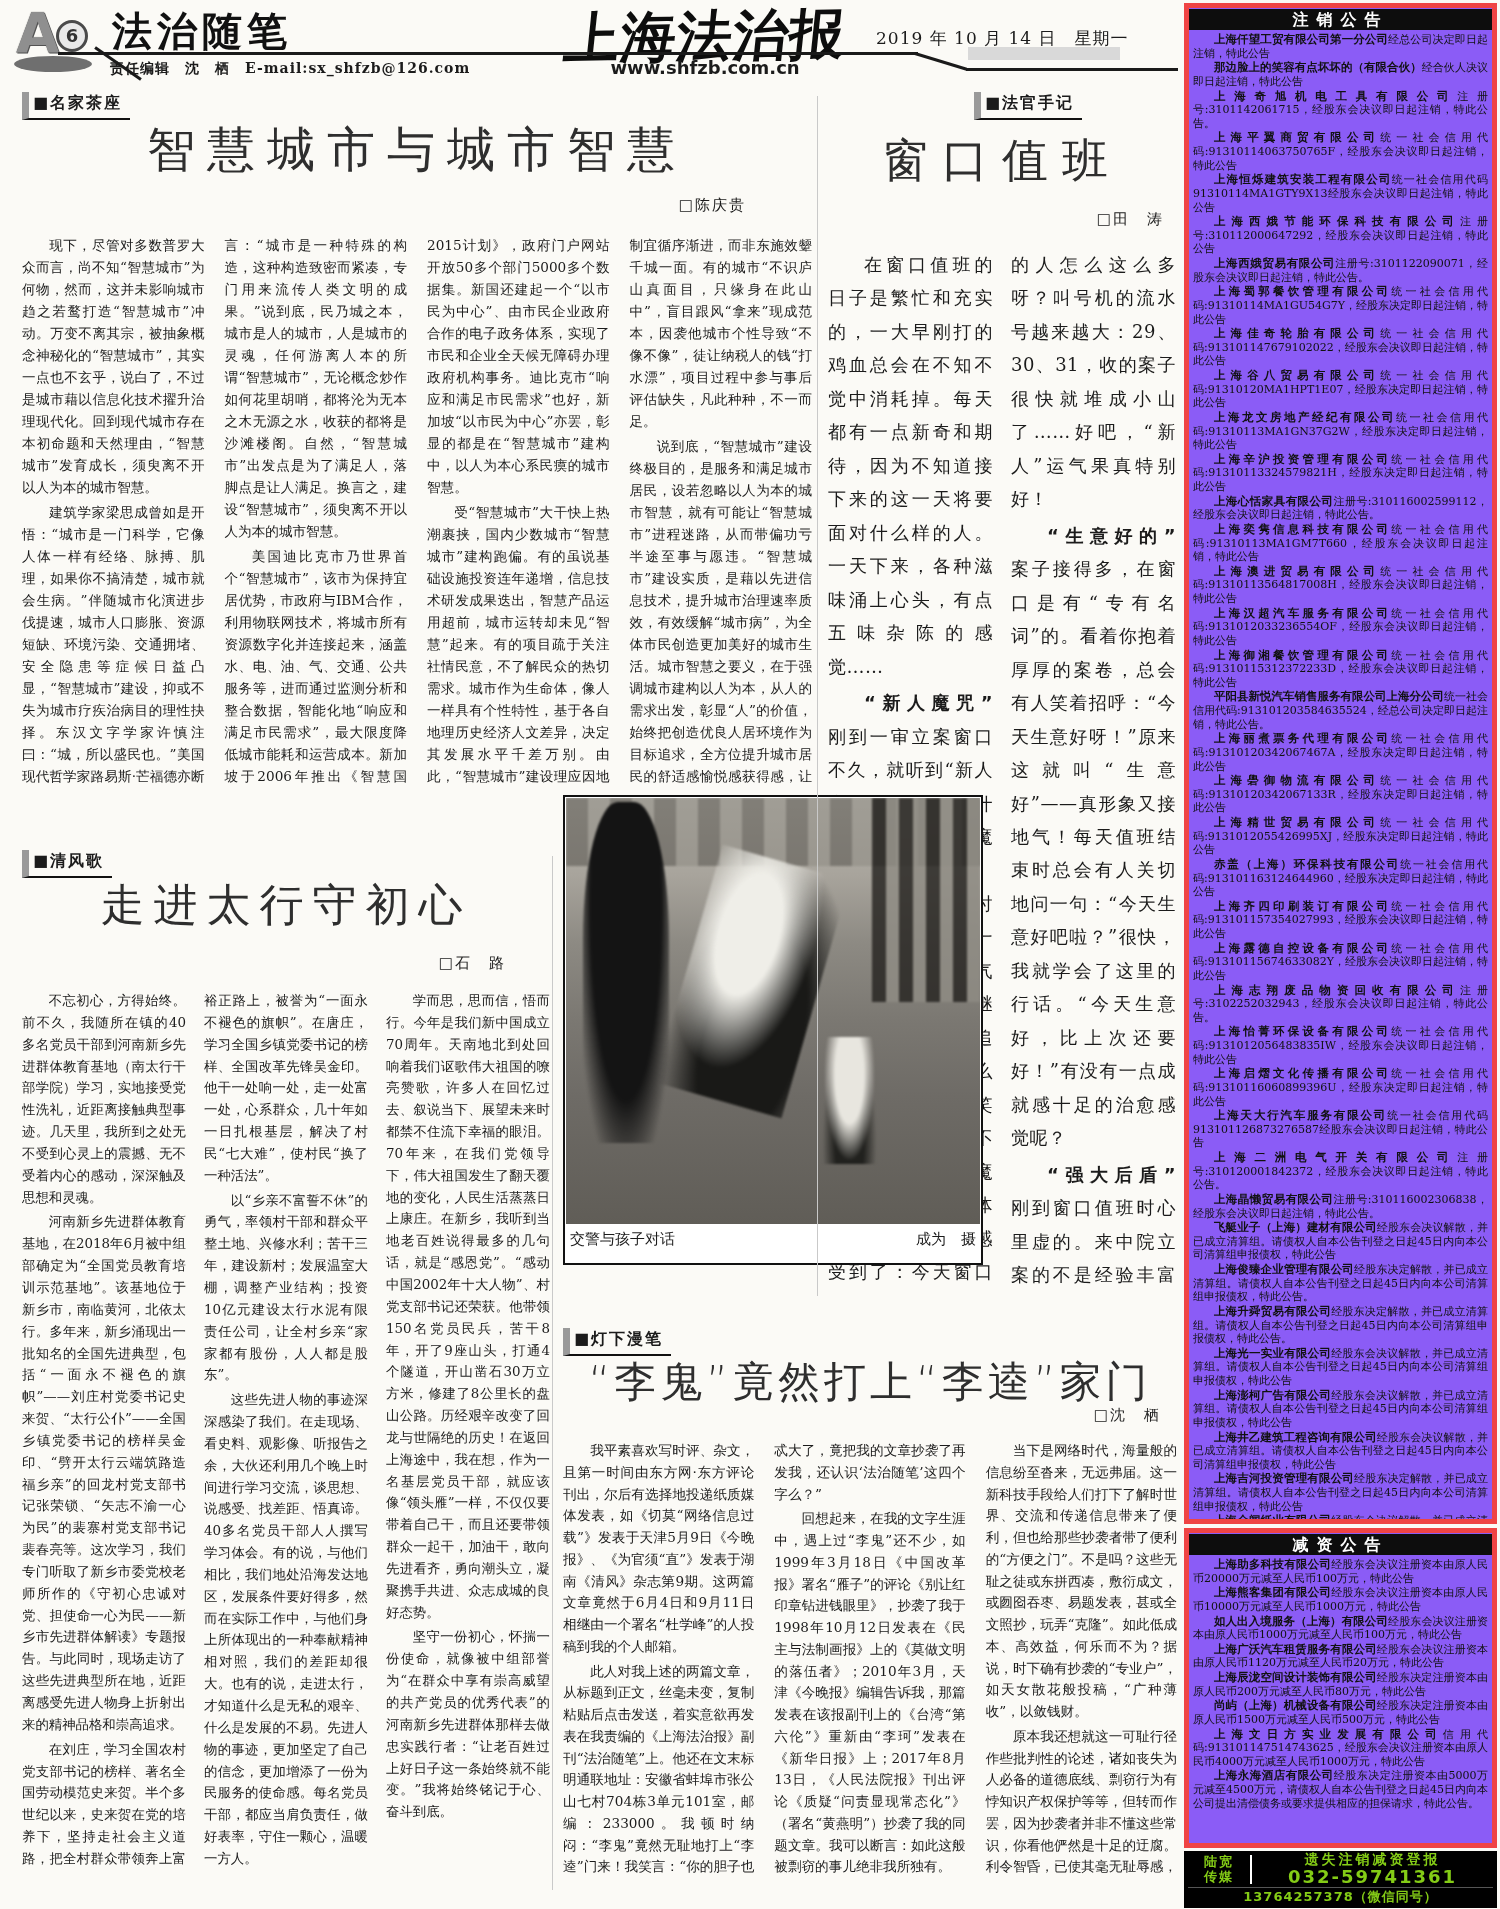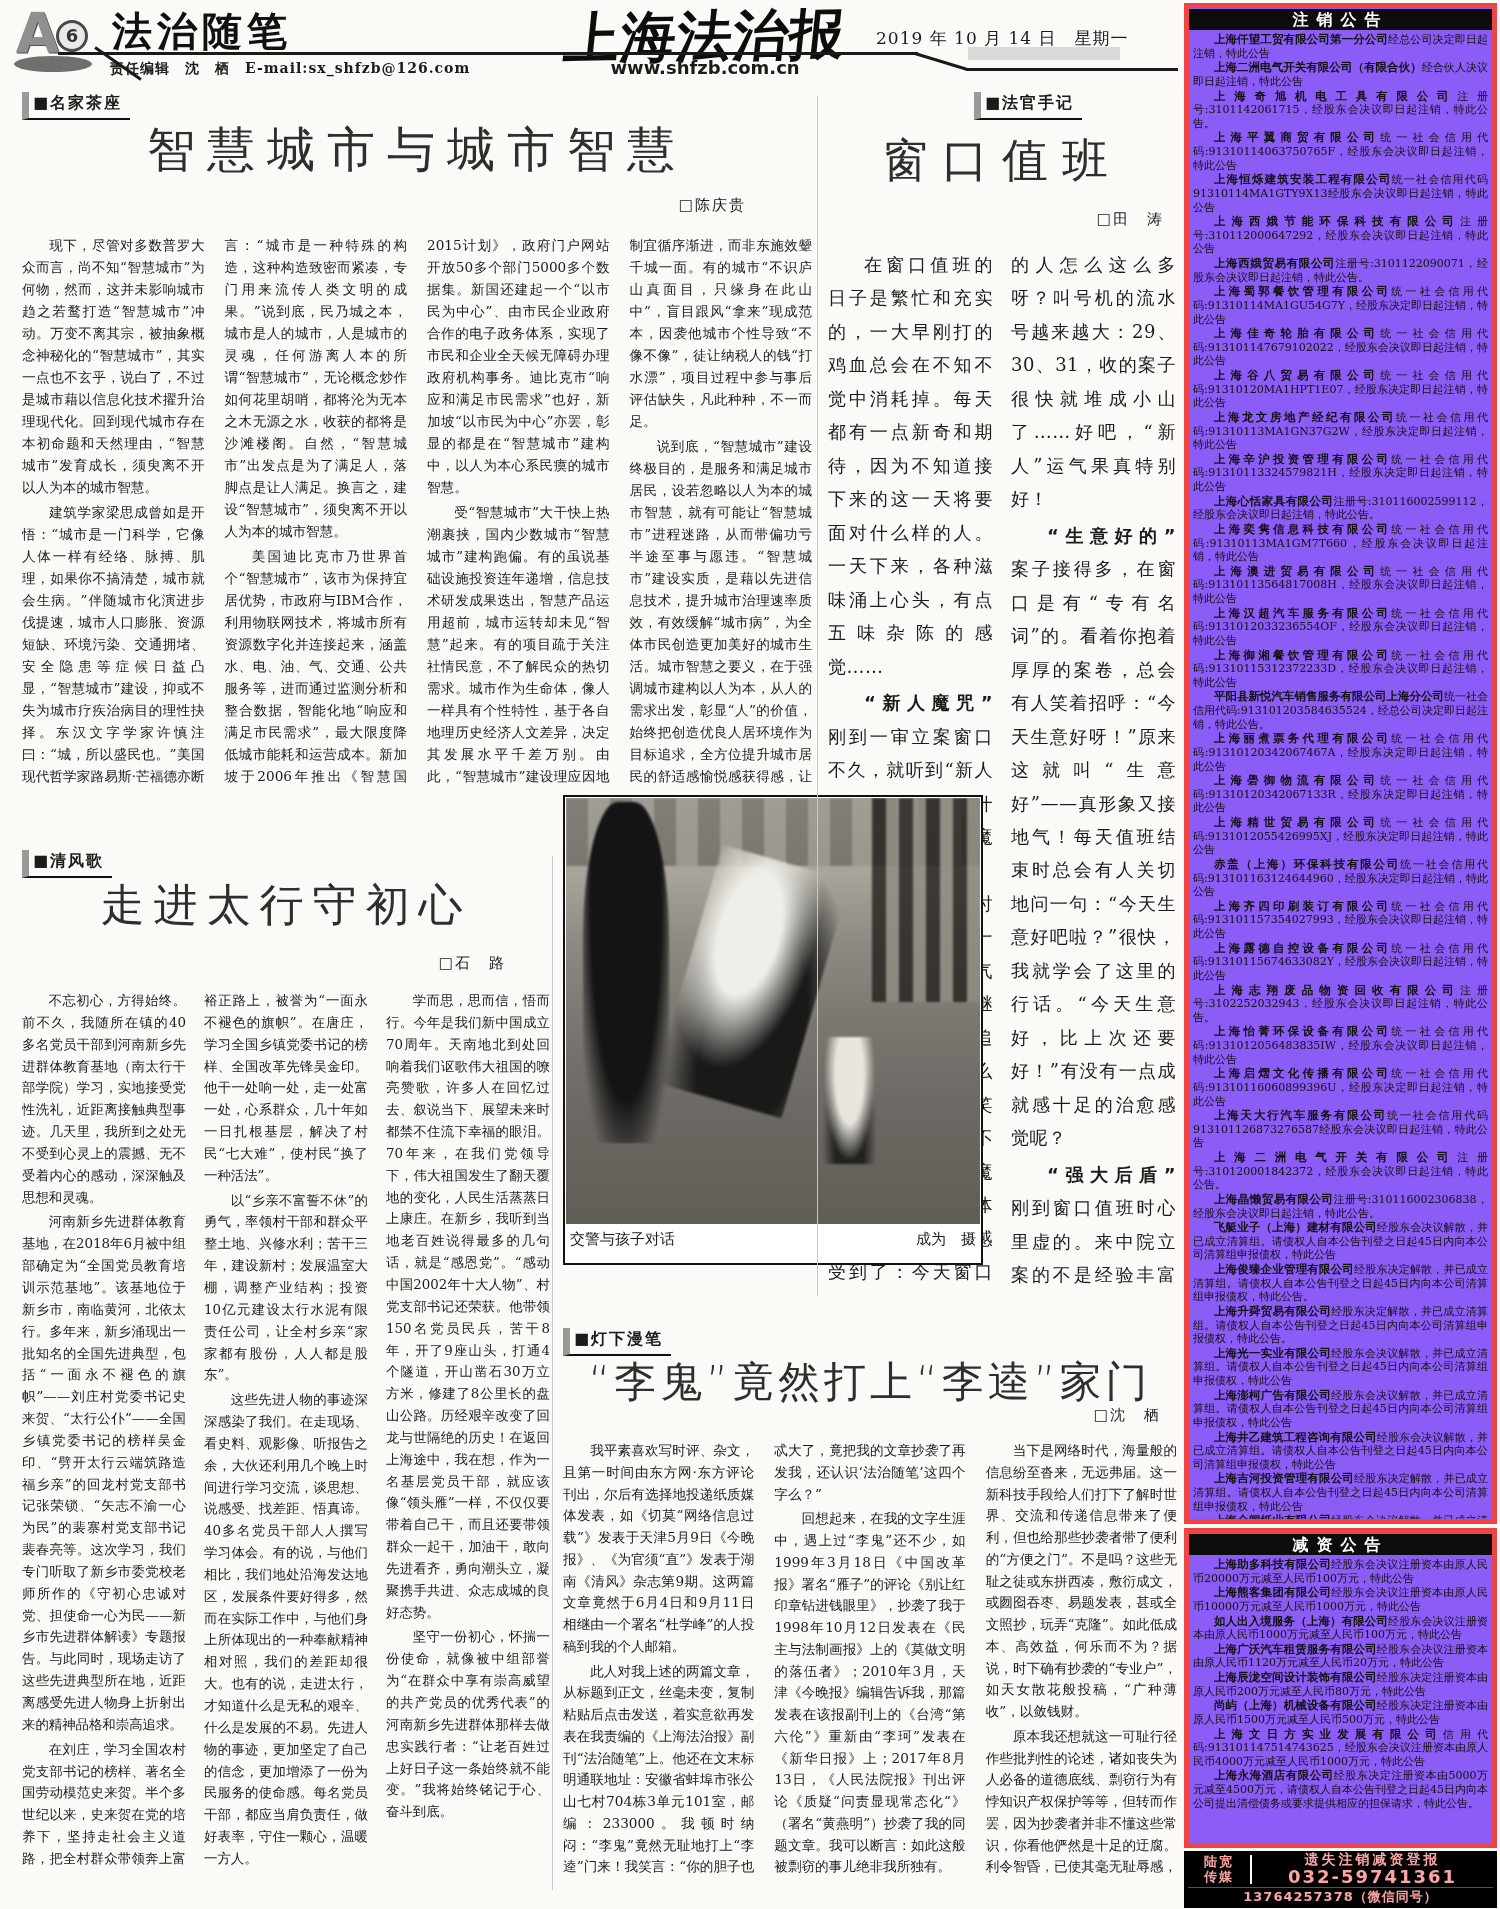--- a/index.html
+++ b/index.html
@@ -85,21 +85,21 @@
 
   
   .sidebar{left:1184px;top:3px;width:313px;height:1903px;}
   .sbox{border:5px solid #ef4444;background:#8b5cf6;overflow:hidden;box-sizing:border-box;padding:1px 4px 2px 4px;}
   .sbox1{height:1521px;}
   .sbox2{height:320px;margin-top:4px;}
   .shead{background:#0d0d0d;color:#fff;text-align:center;font-family:"DejaVu Sans",sans-serif;
          font-weight:bold;font-size:16px;letter-spacing:8px;height:21px;line-height:21px;margin:0 -4px 2px -4px;}
   .notice{margin:0;text-indent:1.9em;font-size:11px;line-height:1.24;text-align:justify;color:#111;}
   .notice b{font-family:"DejaVu Sans",sans-serif;font-size:11.5px;}
-  .sad{margin-top:3px;background:#000;color:#fca5a5;font-family:"DejaVu Sans",sans-serif;box-sizing:border-box;padding:2px 4px;}
+  .sad{margin-top:3px;background:#000;color:#84cc16;font-family:"DejaVu Sans",sans-serif;box-sizing:border-box;padding:2px 4px;}
   .sad-row1{display:flex;align-items:center;height:33px;}
   .sad-brand{width:62px;border-right:2px solid #fff;text-align:center;font-size:13px;font-weight:bold;line-height:1.15;letter-spacing:2px;}
   .sad-right{flex:1;text-align:center;}
   .sad-service{font-size:14px;font-weight:bold;letter-spacing:3px;line-height:1.1;}
   .sad-phone{font-size:18px;font-weight:bold;letter-spacing:2px;line-height:1.05;}
   .sad-row2{text-align:center;font-size:13px;font-weight:bold;letter-spacing:1px;border-top:1px solid #555;margin-top:1px;}
 </style>
 </head>
 <body>
 
@@ -190,21 +190,21 @@
   </div>
 
   <div class="abs vdiv" style="left:817px;top:96px;height:1200px;"></div>
   <div class="abs vdiv" style="left:552px;top:856px;height:1034px;"></div>
 
   <div class="abs sidebar">
     <div class="sbox sbox1">
       <div class="shead">注销公告</div>
       <div>
           <p class="notice"><b>上海仟望工贸有限公司第一分公司</b>经总公司决定即日起注销，特此公告</p>
-          <p class="notice"><b>上海二洲电气开关有限公司（有限合伙）</b>经合伙人决议即日起注销，特此公告</p>
+          <p class="notice"><b>那边脸上的笑容有点坏坏的（有限合伙）</b>经合伙人决议即日起注销，特此公告</p>
           <p class="notice"><b>上海奇旭机电工具有限公司</b>注册号:3101142061715，经股东会决议即日起注销，特此公告。</p>
           <p class="notice"><b>上海平翼商贸有限公司</b>统一社会信用代码:91310114063750765F，经股东会决议即日起注销，特此公告</p>
           <p class="notice"><b>上海恒烁建筑安装工程有限公司</b>统一社会信用代码91310114MA1GTY9X13经股东会决议即日起注销，特此公告</p>
           <p class="notice"><b>上海西娥节能环保科技有限公司</b>注册号:310112000647292，经股东会决议即日起注销，特此公告</p>
           <p class="notice"><b>上海西娥贸易有限公司</b>注册号:3101122090071，经股东会决议即日起注销，特此公告。</p>
           <p class="notice"><b>上海蜀郭餐饮管理有限公司</b>统一社会信用代码:91310114MA1GU54G7Y，经股东决定即日起注销，特此公告</p>
           <p class="notice"><b>上海佳奇轮胎有限公司</b>统一社会信用代码:913101147679102022，经股东会决议即日起注销，特此公告</p>
           <p class="notice"><b>上海谷八贸易有限公司</b>统一社会信用代码:91310120MA1HPT1E07，经股东决定即日起注销，特此公告</p>
           <p class="notice"><b>上海龙文房地产经纪有限公司</b>统一社会信用代码:91310113MA1GN37G2W，经股东决定即日起注销，特此公告</p>
           <p class="notice"><b>上海辛沪投资管理有限公司</b>统一社会信用代码:91310113324579821H，经股东决定即日起注销，特此公告</p>

